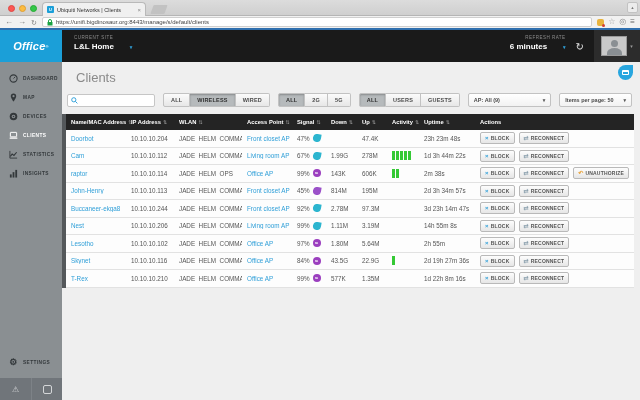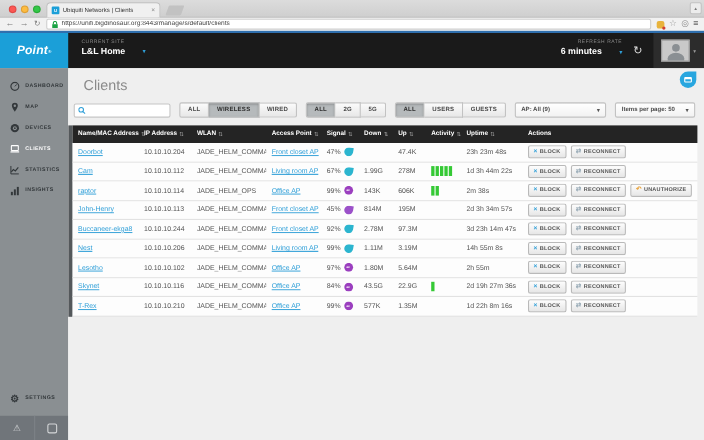--- a/index.html
+++ b/index.html
@@ -142,21 +142,21 @@
         <span class="star-icon">☆</span>
         <span class="extra-icon">◎</span>
         <span class="menu-icon">≡</span>
       </div>
     </div>
     <div class="bluebar"></div>
   </div>
 
   <div class="appheader">
     <div class="logo">
-        <span>Point</span>
+        <span>Office</span>
         <sup>®</sup>
       </div>
     <div class="site-block">
       <div class="tiny-label">CURRENT SITE</div>
       <div class="site-value">
           <span>L&amp;L Home</span>
           <span class="caret-blue">▾</span>
         </div>
     </div>
     <div class="spacer"></div>

